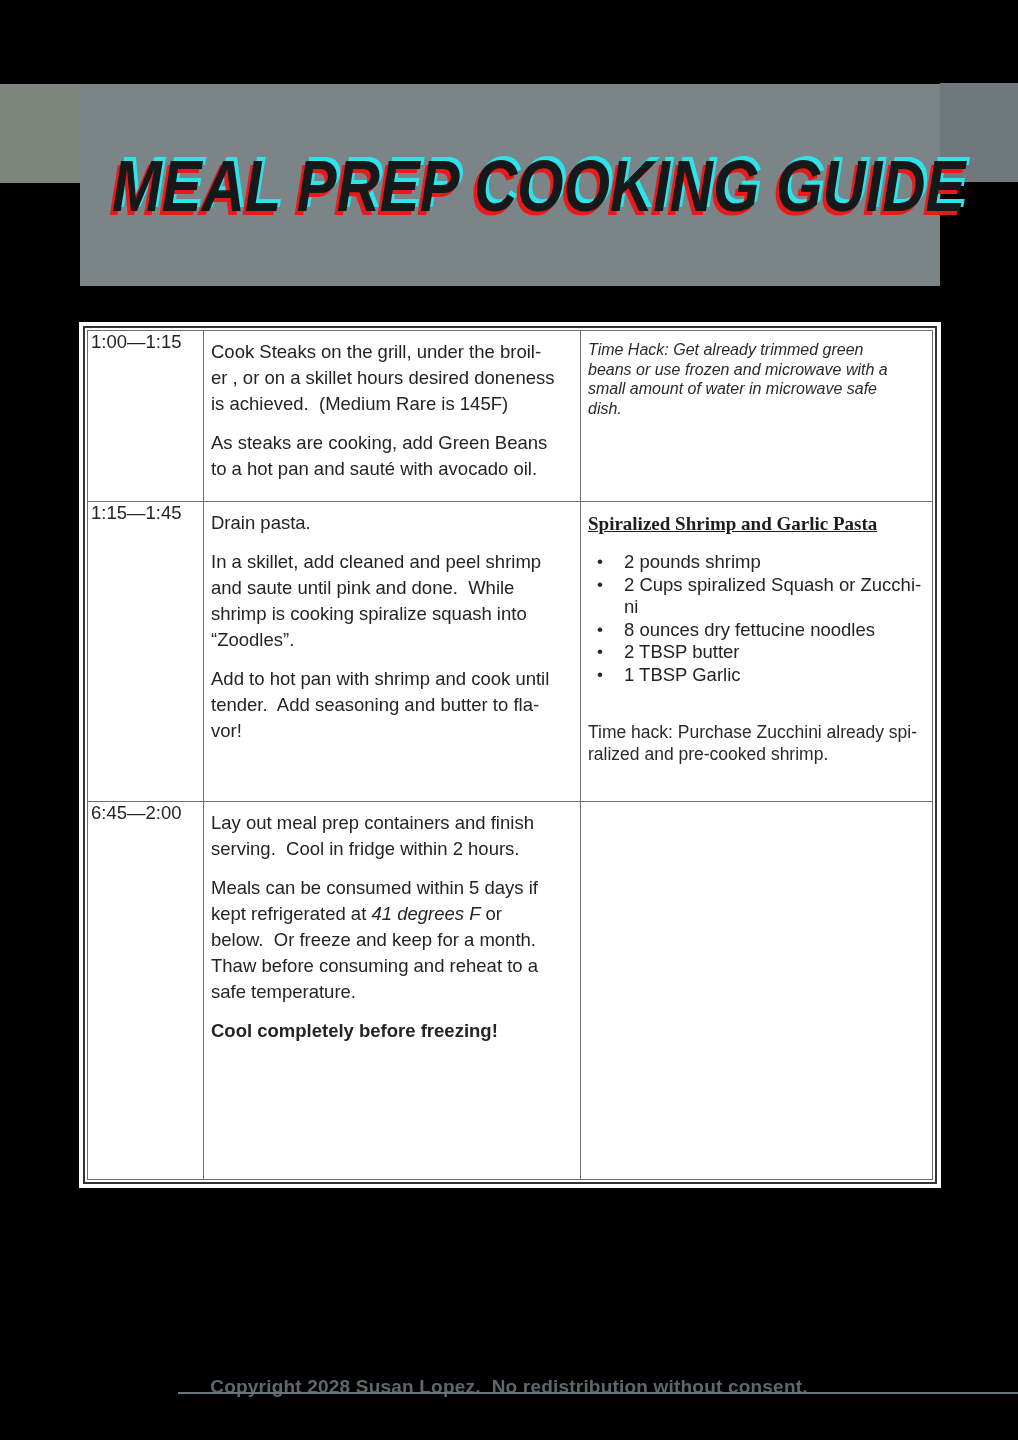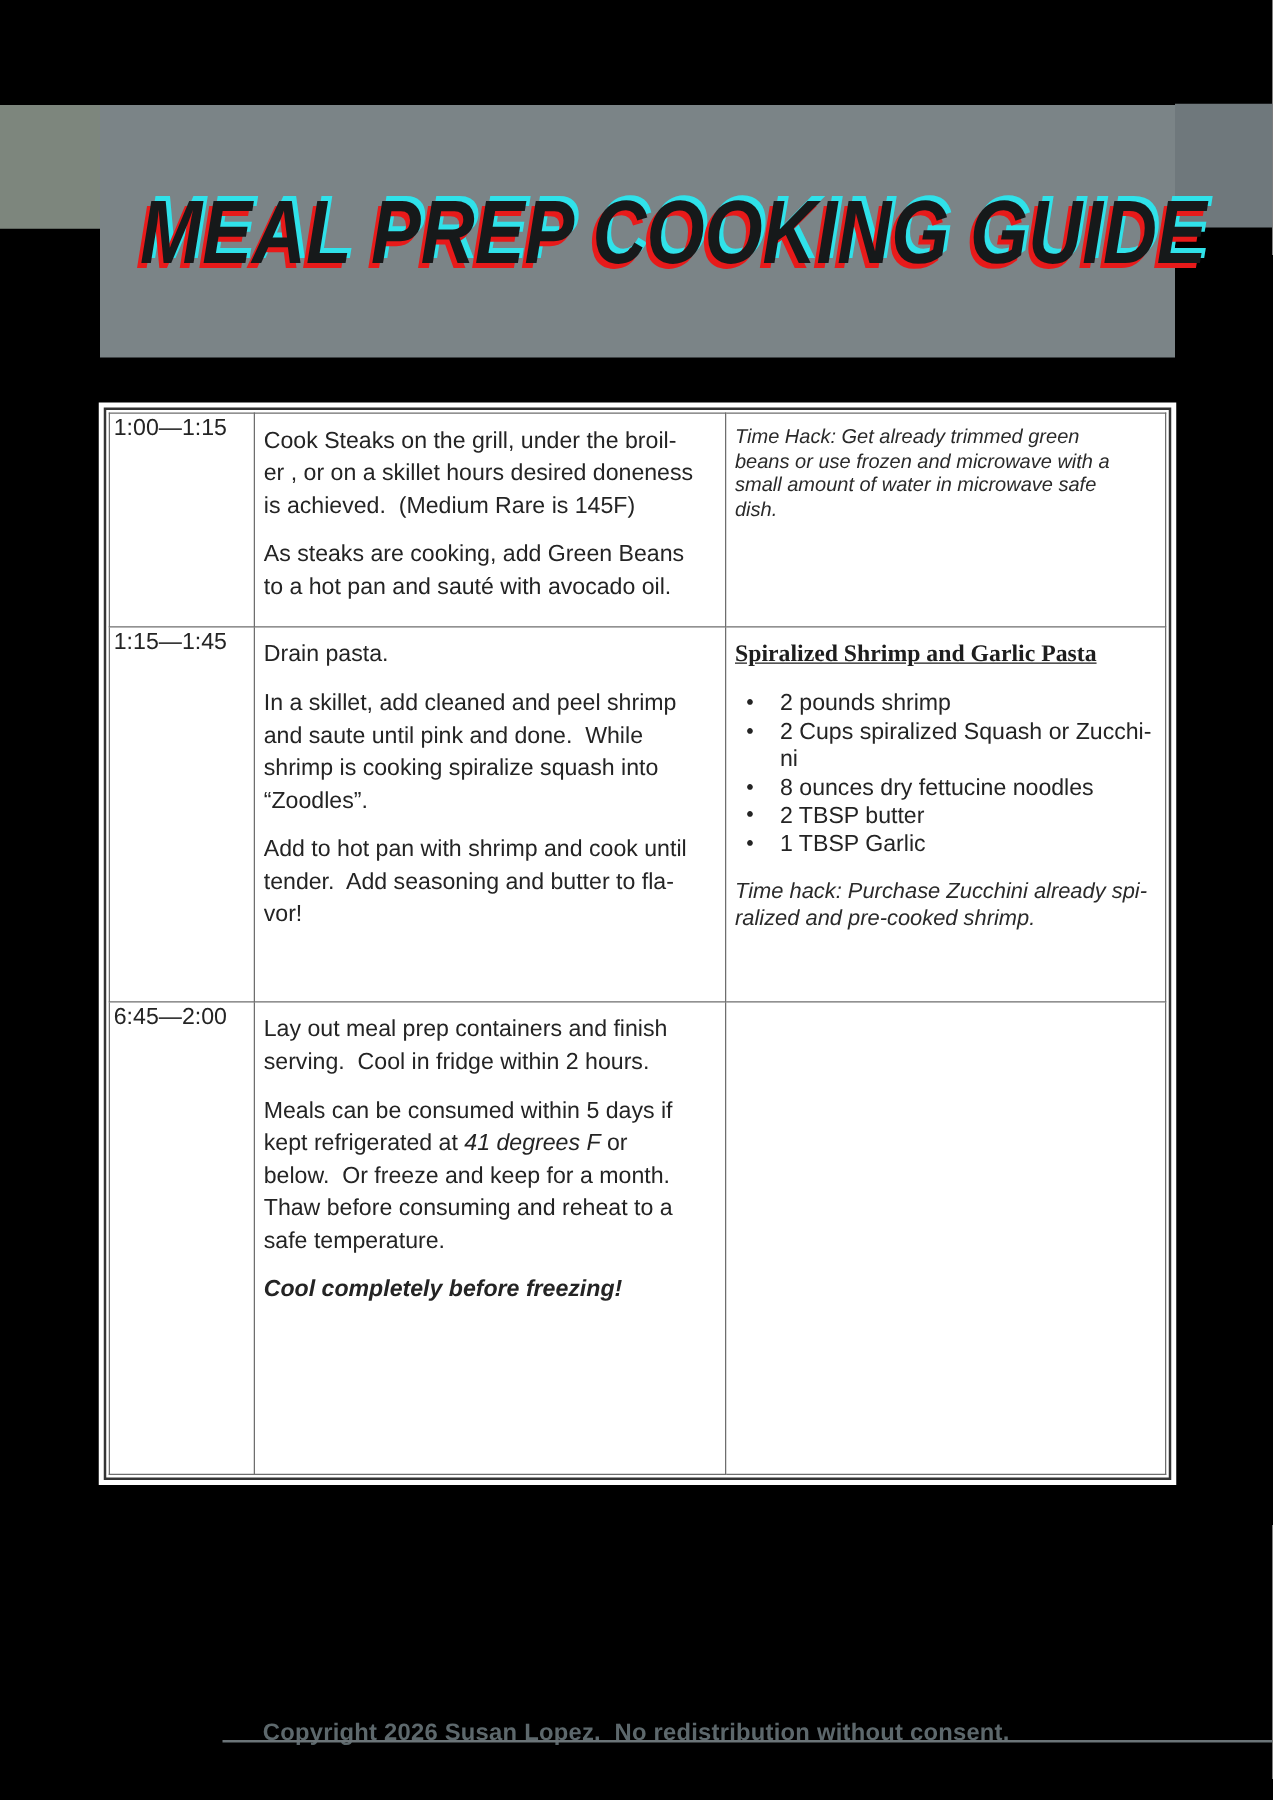--- a/index.html
+++ b/index.html
@@ -27,22 +27,22 @@
   .col-time{width:116px;}
   .col-steps{width:377px;}
   tr.r1{height:168px;} tr.r2{height:300px;}
   .time{font-size:18.5px;color:#242424;padding-top:0;padding-left:3px;white-space:pre;}
   .body-text p{margin:2px 0 13px 0;font-size:18.5px;line-height:26px;color:#242424;white-space:pre;}
   .note{font-style:italic;font-size:16px;line-height:19.5px;color:#2a2a2a;white-space:pre;margin-top:3px;}
   .recipe-title{font-weight:bold;font-size:19px;line-height:24px;text-decoration:underline;color:#1e1e1e;margin:4px 0 15px 0;white-space:pre;font-family:Liberation Serif, serif;}
   ul.ingredients{list-style:none;margin:0;padding:0;}
   ul.ingredients li{position:relative;padding-left:36px;font-size:18.5px;line-height:22.5px;color:#242424;white-space:pre;}
   ul.ingredients .bullet{position:absolute;left:9px;top:0;font-size:17px;color:#242424;}
-  .recipe-note{margin-top:16px;font-style:italic;font-size:17.5px;line-height:21.5px;color:#2a2a2a;white-space:pre;}
-  .final-line{font-weight:bold;font-style:italic;font-size:19px;}
+  .recipe-note{margin-top:36px;font-size:17.5px;line-height:21.5px;color:#2a2a2a;white-space:pre;}
+  .final-line{font-weight:bold;font-size:19px;}
   .it{font-style:italic;}
   
   .copyright{position:absolute;left:0;top:1376px;width:1018px;text-align:center;
     font-size:19px;font-weight:bold;color:#5d686c;letter-spacing:0.2px;white-space:pre;}
   .footer-rule{position:absolute;left:178px;top:1392px;width:840px;height:2px;background:#6b7478;}
 </style>
 </head>
 <body>
 
 <div class="band-left"></div>
@@ -113,14 +113,14 @@
 safe temperature.</span></p>
           <p class="final-line">Cool completely before freezing!</p>
         </td>
         <td></td>
       </tr>
     </tbody>
       </table>
   </div>
 </div>
 
-<div class="copyright">Copyright 2026 Susan Lopez.  No redistribution without consent.</div>
+<div class="copyright">Copyright 2028 Susan Lopez.  No redistribution without consent.</div>
 <div class="footer-rule"></div>
 
 </body></html>

